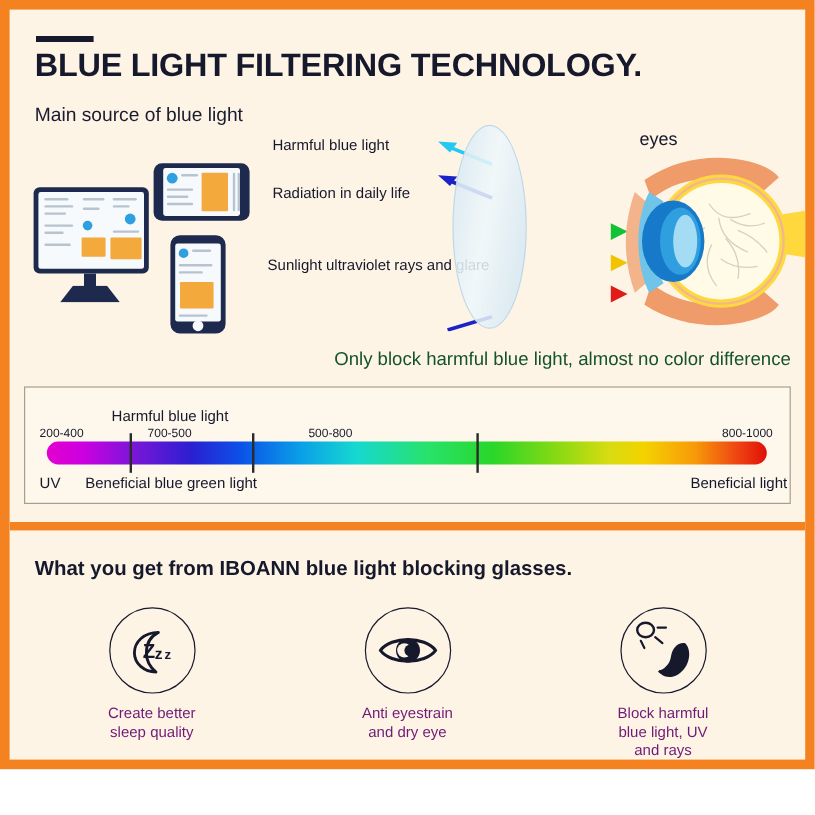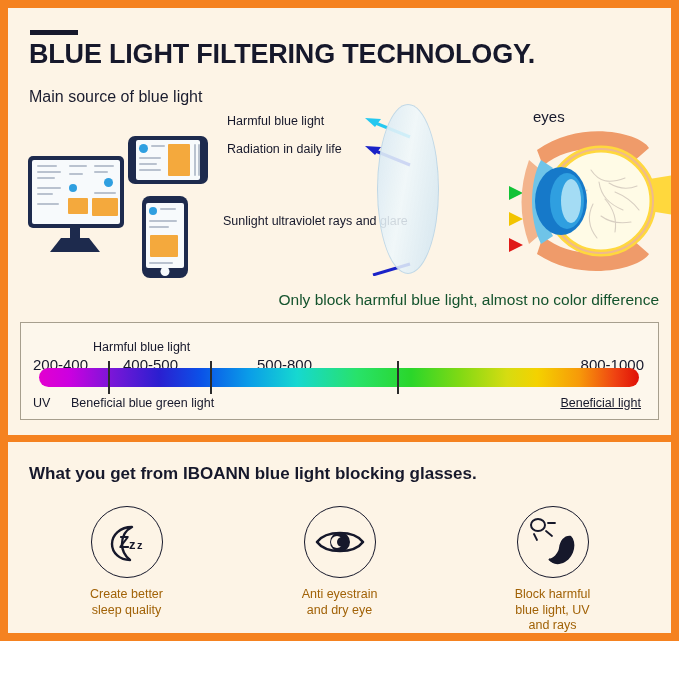--- a/index.html
+++ b/index.html
@@ -65,21 +65,21 @@
   .ui-line { position: absolute; background: #b9c2cf; height: 2px; border-radius: 1px; }
   .ui-block { position: absolute; background: #f4a93d; border-radius: 1px; }
   .ui-dot { position: absolute; background: #2f9fe0; border-radius: 50%; }
 
   
   .rays { position: absolute; left: 205px; top: 98px; width: 320px; height: 170px; }
   .ray-label {
     position: absolute; font-size: 12.5px; color: #16182b; white-space: nowrap;
   }
   .ray-label.l1 { left: 14px; top: 8px; }
-  .ray-label.l2 { left: 14px; top: 36px; }
+  .ray-label.l2 { left: 14px; top: 48px; }
   .ray-label.l3 { left: 10px; top: 108px; }
 
   
   .lens {
     position: absolute; left: 369px; top: 96px; width: 62px; height: 170px;
     border-radius: 50% / 50%;
     background: linear-gradient(100deg, rgba(215,232,242,.95) 0%, rgba(238,247,251,.85) 45%, rgba(208,228,240,.9) 100%);
     border: 1px solid rgba(186,212,228,.85);
   }
 
@@ -101,21 +101,21 @@
   .spectrum-bar {
     position: absolute; left: 18px; top: 45px; width: 600px; height: 19px;
     border-radius: 10px;
     background: linear-gradient(to right,
       #e300cf 0%, #cc00e0 5%, #7b16d8 12%, #2b1fd0 20%,
       #0b52e8 27%, #0a9de8 35%, #16d8d0 43%, #28e26a 53%,
       #2ad62a 62%, #7fd914 70%, #d6dc11 78%, #f4d200 83%,
       #f79a09 90%, #ef4312 96%, #e01007 100%);
   }
   .sp-tick { position: absolute; width: 2px; background: #2b2b2b; }
-  .sp-txt { position: absolute; font-size: 15px; color: #16182b; white-space: nowrap; }
+  .sp-txt { position: absolute; font-size: 10px; color: #16182b; white-space: nowrap; }
   .sp-txt.big { font-size: 12.5px; }
 
   
   .bottom-sep { position: absolute; left: 0; top: 427px; width: 100%; height: 7px; background: #f58220; }
 
   
   .benefits-title {
     position: absolute; left: 21px; top: 456px;
     font-size: 17px; font-weight: bold; color: #16182b; white-space: nowrap;
   }
@@ -124,21 +124,21 @@
     display: flex; justify-content: space-around; align-items: flex-start;
   }
   .benefit { width: 150px; display: flex; flex-direction: column; align-items: center; }
   .benefit-icon {
     width: 72px; height: 72px; border-radius: 50%;
     border: 1.6px solid #16182b; display: flex; align-items: center; justify-content: center;
     overflow: hidden;
   }
   .benefit-text {
     margin-top: 9px; text-align: center; font-size: 12.5px;
-    line-height: 1.25; color: #a16207;
+    line-height: 1.25; color: #701a75;
   }
 </style>
 </head>
 <body>
 
 <div id="poster">
   <div id="inner">
 
     <div class="title-rule"></div>
     <div class="main-title">BLUE LIGHT FILTERING TECHNOLOGY.</div>
@@ -275,33 +275,33 @@
         <ellipse cx="58" cy="97" rx="10" ry="22" fill="#b9e6f7" opacity="0.85"></ellipse>
       </svg>
     </div>
 
     <div class="mid-caption">Only block harmful blue light, almost no color difference</div>
 
     <div class="spectrum-panel">
       <div class="sp-txt big" style="left:72px; top:17px;">Harmful blue light</div>
 
       <div class="sp-txt" style="left:12px; top:33px;">200-400</div>
-      <div class="sp-txt" style="left:102px; top:33px;">400-500</div>
+      <div class="sp-txt" style="left:102px; top:33px;">700-500</div>
       <div class="sp-txt" style="left:236px; top:33px;">500-800</div>
       <div class="sp-txt" style="right:14px; top:33px;">800-1000</div>
 
       <div class="spectrum-bar"></div>
 
       <div class="sp-tick" style="left:87px; top:38px; height:33px;"></div>
       <div class="sp-tick" style="left:189px; top:38px; height:33px;"></div>
       <div class="sp-tick" style="left:376px; top:38px; height:33px;"></div>
 
       <div class="sp-txt big" style="left:12px; top:73px;">UV</div>
       <div class="sp-txt big" style="left:50px; top:73px;">Beneficial blue green light</div>
-      <div class="sp-txt big" style="right:17px; top:73px;text-decoration:underline;">Beneficial light</div>
+      <div class="sp-txt big" style="right:2px; top:73px;">Beneficial light</div>
     </div>
 
     <div class="bottom-sep"></div>
     <div class="benefits-title">What you get from IBOANN blue light blocking glasses.</div>
 
     <div class="benefits-row">
 
       <div class="benefit">
         <div class="benefit-icon">
           <svg width="56" height="56" viewBox="0 0 56 56">

